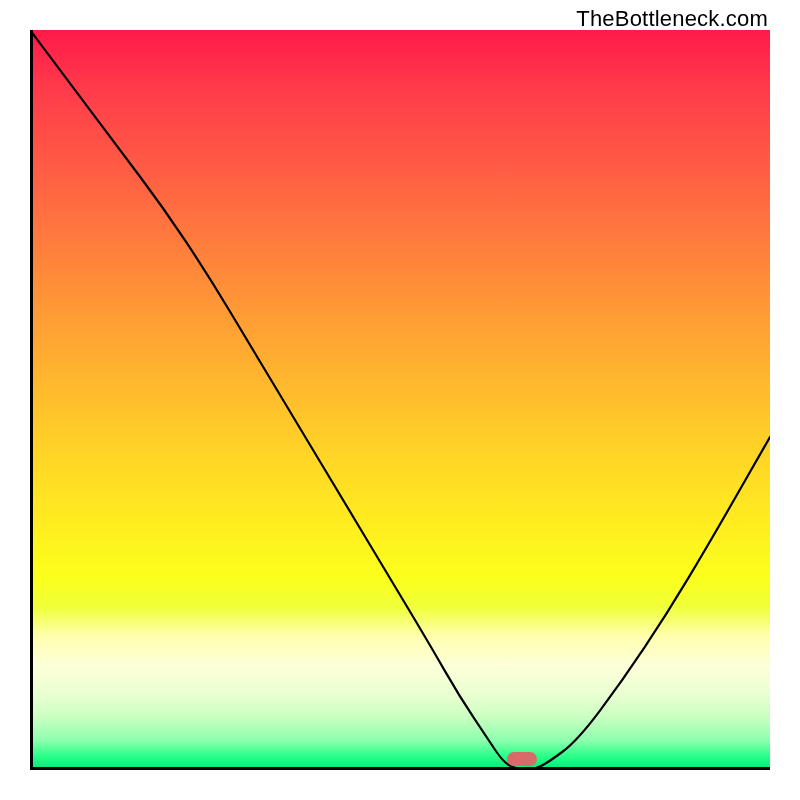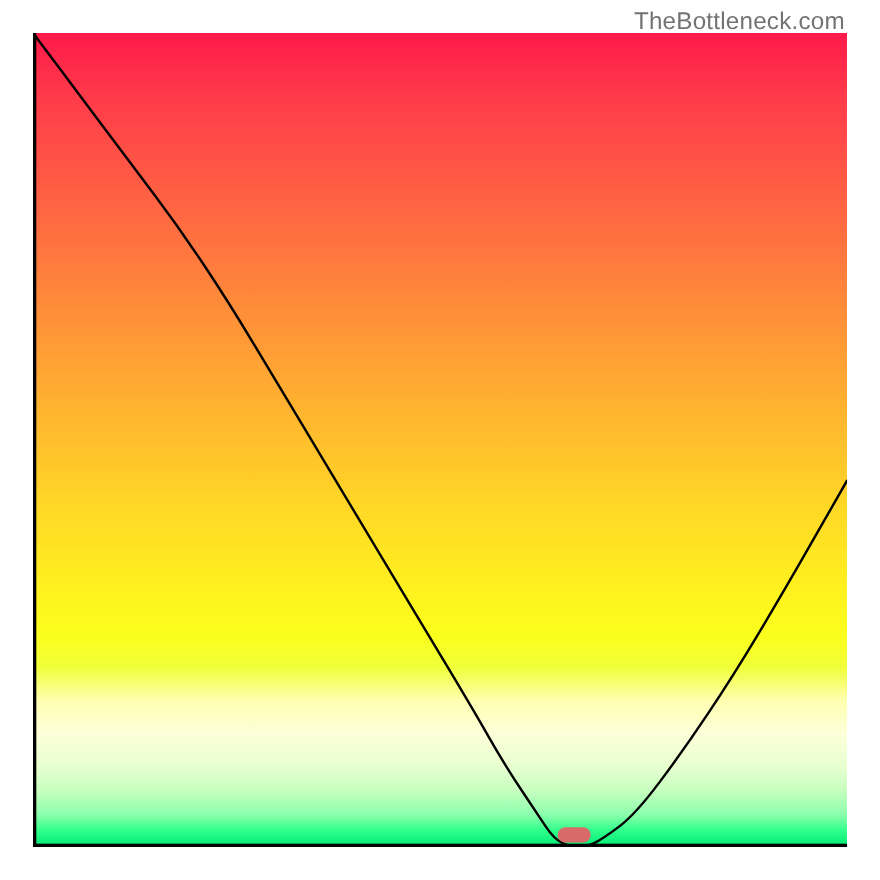--- a/index.html
+++ b/index.html
@@ -44,21 +44,21 @@
     border-left: 3px solid #000;
     border-bottom: 3px solid #000;
     pointer-events: none;
   }
   .watermark {
     position: absolute;
     top: 6px;
     right: 32px;
     font-family: Arial, Helvetica, sans-serif;
     font-size: 22px;
-    color: #737373;
+    color: #000000;
     letter-spacing: 0.2px;
   }
   .curve-svg {
     position: absolute;
     left: 30px;
     top: 30px;
     width: 740px;
     height: 740px;
   }
   .marker {

